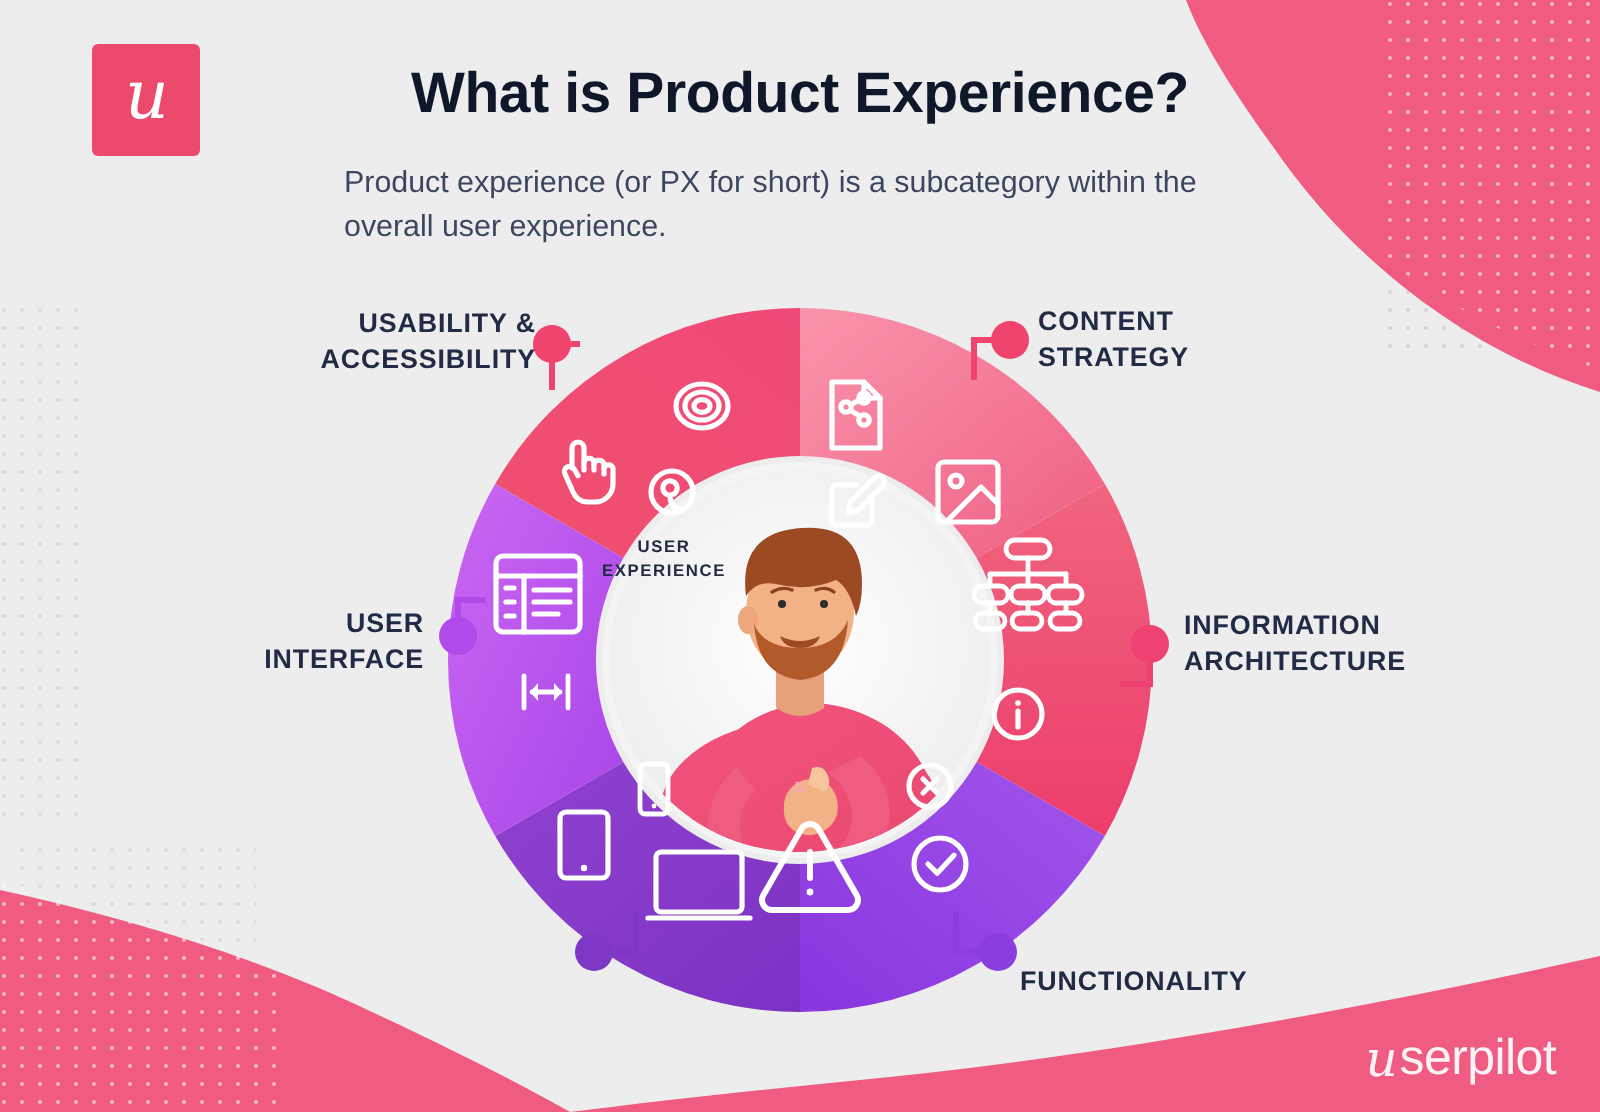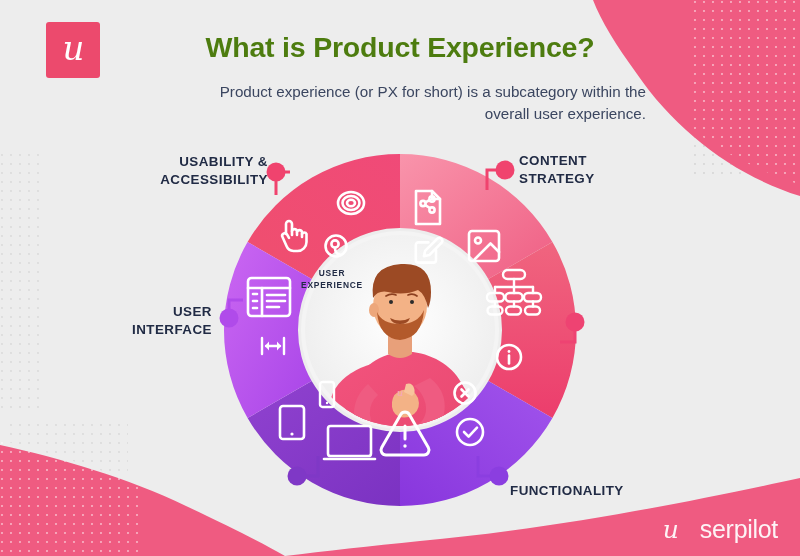--- a/index.html
+++ b/index.html
@@ -20,41 +20,41 @@
     background:#ec4a6d; border-radius:3px;
     display:flex; align-items:center; justify-content:center;
   }
   .logo-badge span {
     color:#fff; font-family:"DejaVu Serif", serif; font-style:italic;
     font-size:34px; line-height:1; font-weight:400; letter-spacing:-1px;
     transform:translateY(-2px);
   }
   .title {
     position:absolute; left:0; right:0; top:31px;
-    text-align:center; color:#4d7c0f;
+    text-align:center; color:#0f172a;
     font-size:28.5px; font-weight:bold; letter-spacing:-0.2px;
   }
   .subtitle {
-    position:absolute; left:186px; width:460px; top:81px;
-    text-align:right; color:#3b4660;
+    position:absolute; left:172px; width:460px; top:81px;
+    text-align:left; color:#3b4660;
     font-size:15.2px; line-height:1.42; font-weight:400;
   }
 
   
   .footer-logo {
     position:absolute; right:22px; bottom:14px;
     display:flex; align-items:center; gap:1px;
     color:#ffffff; opacity:.93;
   }
   .footer-logo .mark {
     font-family:"DejaVu Serif", serif; font-style:italic;
     font-size:25px; line-height:1;
   }
   .footer-logo .word {
-    font-size:25px; font-weight:400; letter-spacing:-0.3px; line-height:1;margin-left:20px;
+    font-size:25px; font-weight:400; letter-spacing:-0.3px; line-height:1;
   }
 
   
   .donut { position:absolute; left:216px; top:146px; width:368px; height:368px; }
 
   
   .lbl {
     position:absolute; color:#212b45; font-size:13.4px; font-weight:bold;
     letter-spacing:.45px; line-height:1.34; white-space:pre-line;
   }
@@ -372,20 +372,22 @@
     <g>
       <path d="M499 476 L478 476 L478 456" stroke="#8b3ee0" stroke-width="3" fill="none"></path>
       <circle cx="499" cy="476" r="9.5" fill="#8b3ee0"></circle>
     </g>
   </svg>
 
   <div class="lbl lbl-cs">CONTENT
 STRATEGY</div>
   <div class="lbl lbl-ua">USABILITY &amp;
 ACCESSIBILITY</div>
+  <div class="lbl lbl-ia">INFORMATION
+ARCHITECTURE</div>
   <div class="lbl lbl-func">FUNCTIONALITY</div>
   <div class="lbl lbl-ui">USER
 INTERFACE</div>
 
   <div class="footer-logo">
     <span class="mark">u</span>
     <span class="word">serpilot</span>
   </div>
 
 </div>

